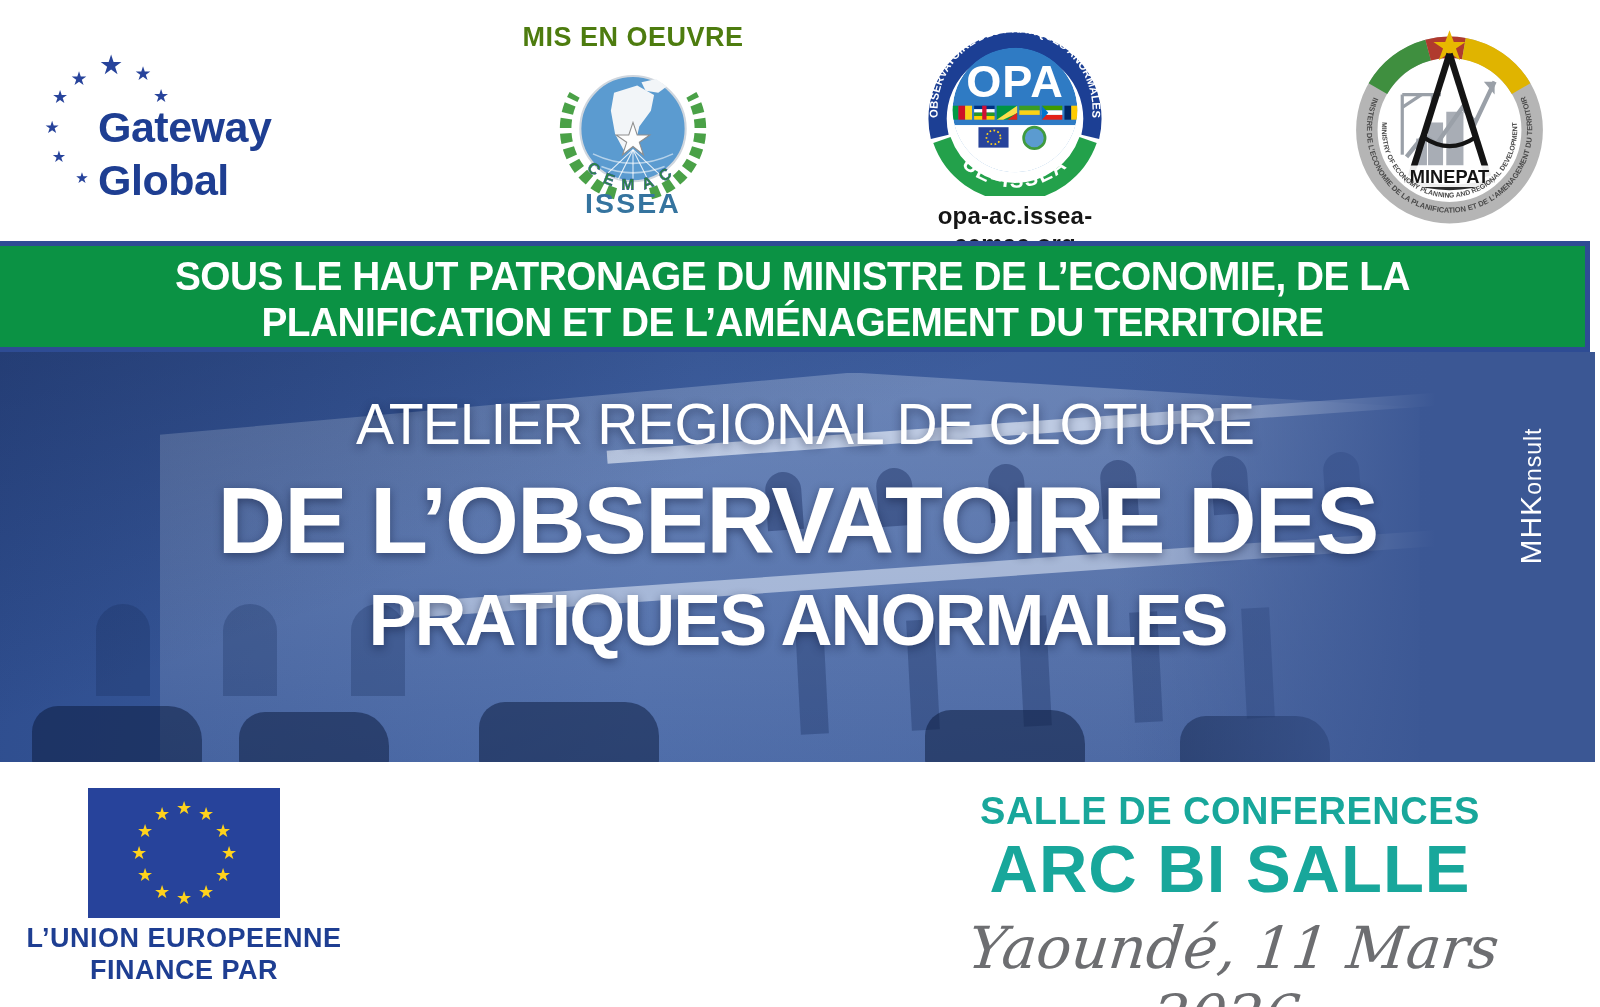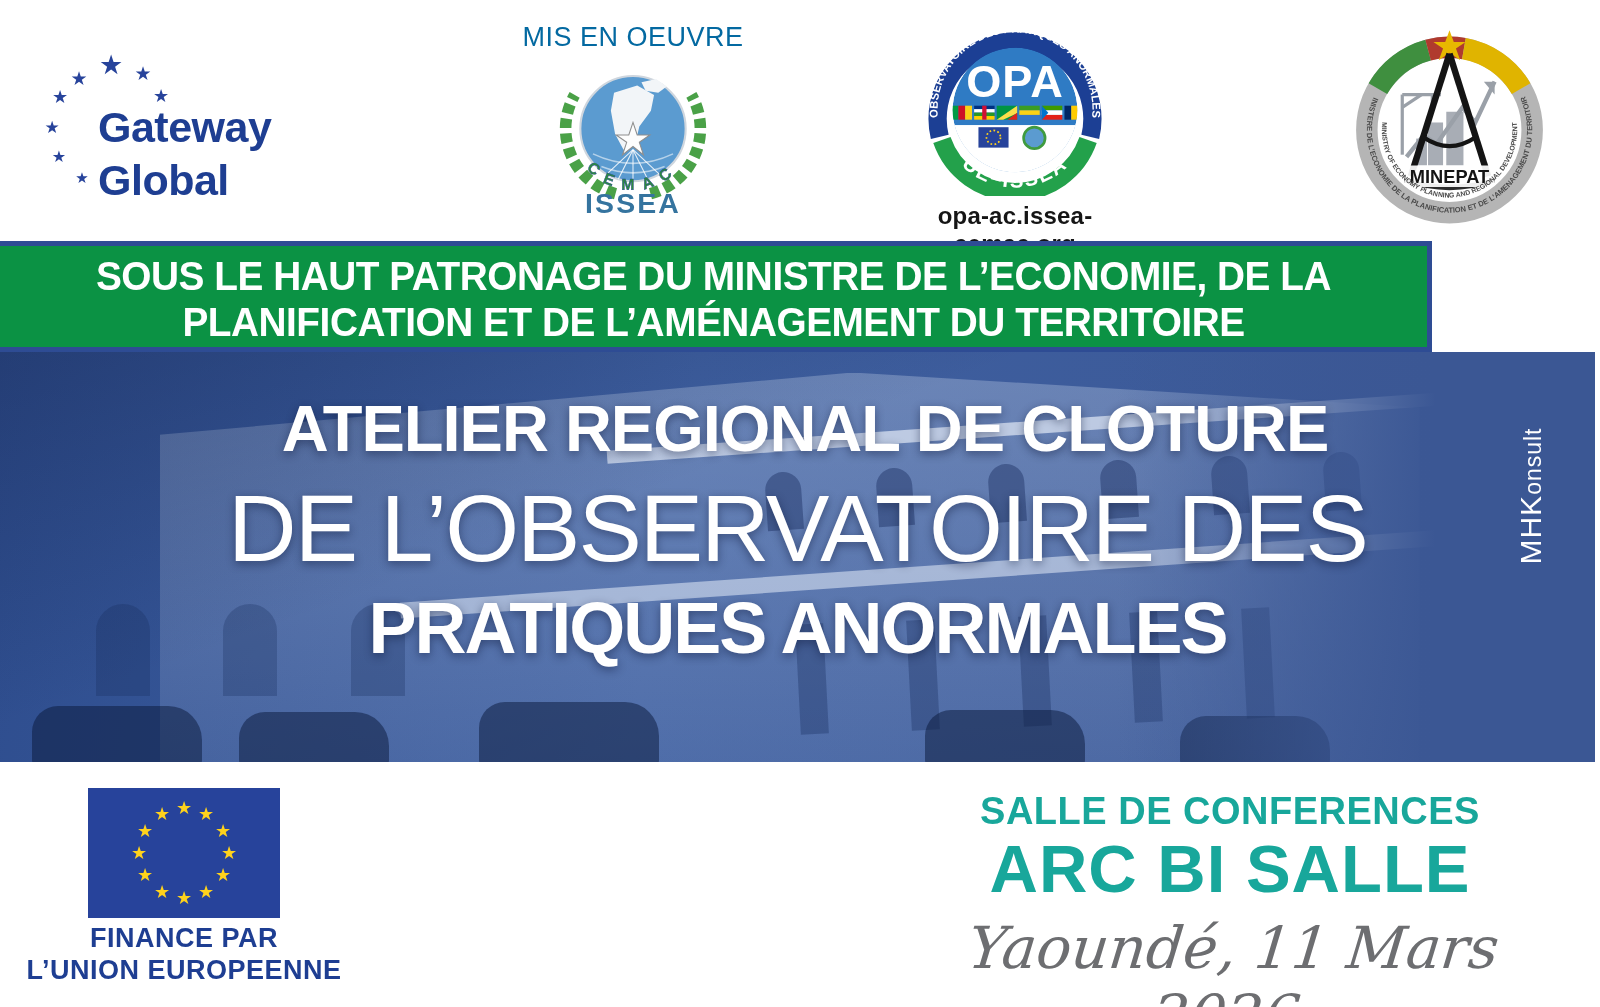--- a/index.html
+++ b/index.html
@@ -11,32 +11,32 @@
   .top-band{position:absolute;left:0;top:0;width:100%;height:241px;background:#fff;}
 
   
   .gg-logo{position:absolute;left:40px;top:55px;width:300px;height:150px;}
   .gg-star{position:absolute;color:#27439b;transform:translate(-50%,-50%);line-height:1;}
   .gg-text{position:absolute;left:58px;top:46px;color:#1e3e92;font-weight:bold;
            font-size:43px;line-height:53px;letter-spacing:-0.5px;}
 
   
   .issea-block{position:absolute;left:503px;top:22px;width:260px;text-align:center;}
-  .issea-caption{color:#0369a1;font-weight:normal;font-size:27px;line-height:31px;letter-spacing:0.5px;}
+  .issea-caption{color:#4d7c0f;font-weight:bold;font-size:27px;line-height:31px;letter-spacing:0.5px;}
   .issea-svg{margin-top:4px;}
 
   
   .opa-block{position:absolute;left:915px;top:24px;width:200px;text-align:center;}
   .opa-web{margin-top:2px;color:#151515;font-weight:bold;font-size:24px;letter-spacing:0.2px;}
 
   
   .minepat-block{position:absolute;left:1342px;top:28px;width:220px;}
 
   
-  .green-band{position:absolute;left:0;top:241px;width:1432px;height:111px;
+  .green-band{position:absolute;left:0;top:241px;width:1590px;height:111px;
               background:#0b9244;border-top:5px solid #2e4c94;border-bottom:5px solid #2e4c94;
               border-right:5px solid #2e4c94;text-align:center;padding-top:7px;}
   .green-line{color:#fff;font-weight:bold;font-size:40px;line-height:46px;
               letter-spacing:-0.5px;transform:scaleX(0.97);transform-origin:center;}
 
   
   .hero{position:absolute;left:0;top:352px;width:1595px;height:410px;overflow:hidden;
         background:linear-gradient(100deg,#2e4d8e 0%,#3e5fa0 42%,#3b5794 100%);}
   .decor{position:absolute;}
   .wall{left:10%;top:5%;width:79%;height:95%;
@@ -47,23 +47,23 @@
   .arch{width:36px;height:58px;border-radius:18px 18px 0 0;background:rgba(24,44,94,0.42);transform:rotate(-4deg);}
   .lwin{width:28px;height:110px;background:rgba(22,42,90,0.33);transform:rotate(-3deg);}
   .larch{width:54px;height:92px;border-radius:27px 27px 0 0;background:rgba(22,42,90,0.28);}
   .car{bottom:-6px;background:rgba(12,26,62,0.52);border-radius:26px 34px 8px 8px;}
   .fade-right{left:0;top:0;width:100%;height:100%;
               background:linear-gradient(90deg,rgba(59,87,148,0) 70%,#3b5794 90%);}
   .fade-top{left:0;top:0;width:100%;height:100%;
             background:linear-gradient(160deg,rgba(18,32,70,0.35),rgba(18,32,70,0) 38%);}
 
   .hero-titles{position:relative;z-index:3;text-align:center;padding-top:44px;color:#fff;}
-  .t1{font-weight:bold;font-size:65px;line-height:1;letter-spacing:-1px;
+  .t1{font-weight:normal;font-size:57px;line-height:1;letter-spacing:-1px;
       text-shadow:0 3px 10px rgba(8,18,48,0.45);margin-left:15px;}
-  .t2{font-weight:normal;font-size:95px;line-height:1;margin-top:20px;letter-spacing:-2px;
+  .t2{font-weight:bold;font-size:95px;line-height:1;margin-top:20px;letter-spacing:-2px;
       text-shadow:0 3px 10px rgba(8,18,48,0.45);}
   .t3{font-weight:bold;font-size:72px;line-height:1;margin-top:16px;letter-spacing:-2px;
       text-shadow:0 3px 10px rgba(8,18,48,0.45);}
 
   .watermark{position:absolute;left:1446px;top:127px;width:170px;height:34px;z-index:4;
              transform:rotate(-90deg);transform-origin:50% 50%;text-align:center;color:#fff;
              white-space:nowrap;}
   .wm-caps{font-size:30px;letter-spacing:1px;}
   .wm-rest{font-size:23px;letter-spacing:1px;}
 
@@ -294,22 +294,22 @@
       <span class="eu-star" style="left:135px;top:87px;">★</span>
       <span class="eu-star" style="left:118px;top:104px;">★</span>
       <span class="eu-star" style="left:96px;top:110px;">★</span>
       <span class="eu-star" style="left:74px;top:104px;">★</span>
       <span class="eu-star" style="left:57px;top:87px;">★</span>
       <span class="eu-star" style="left:51px;top:65px;">★</span>
       <span class="eu-star" style="left:57px;top:43px;">★</span>
       <span class="eu-star" style="left:74px;top:26px;">★</span>
     </div>
     <div class="eu-caption">
+      <div>L’UNION EUROPEENNE</div>
       <div>FINANCE PAR</div>
-      <div>L’UNION EUROPEENNE</div>
     </div>
 
     <div class="venue">
       <div class="venue-l1">SALLE DE CONFERENCES</div>
       <div class="venue-l2">ARC BI SALLE</div>
       <div class="venue-date">Yaoundé, 11 Mars 2026</div>
     </div>
   </div>
 
 </div>

